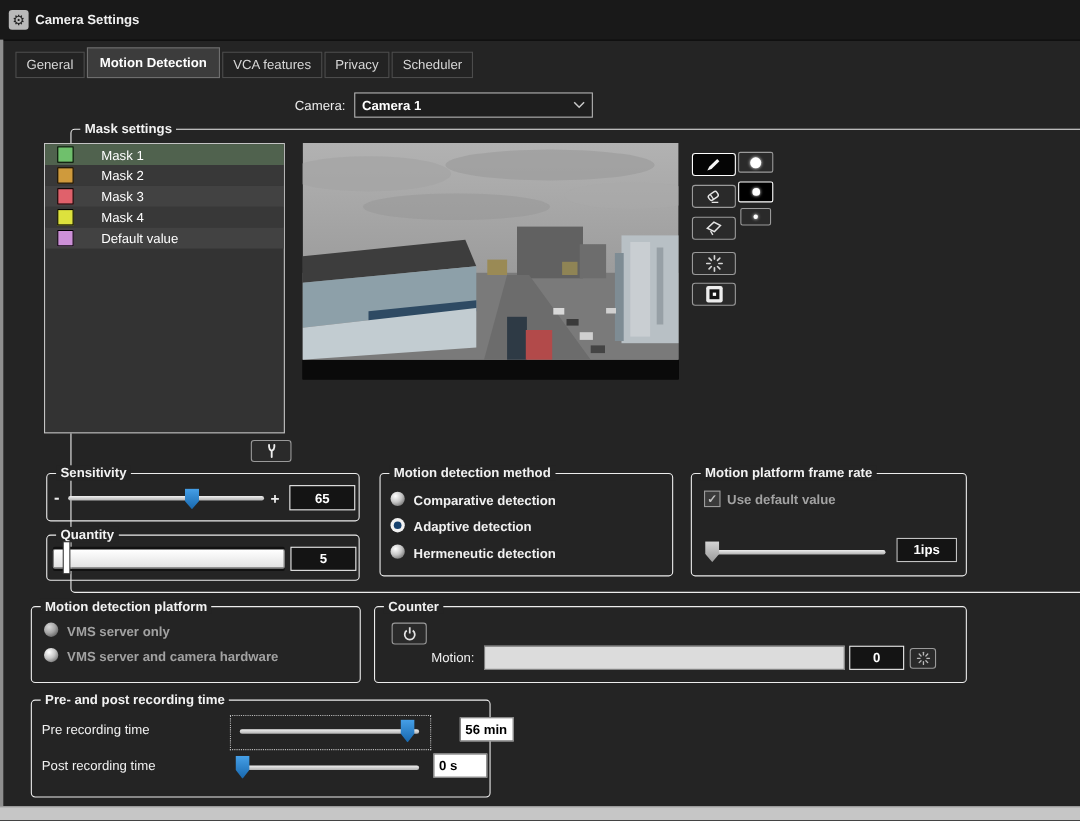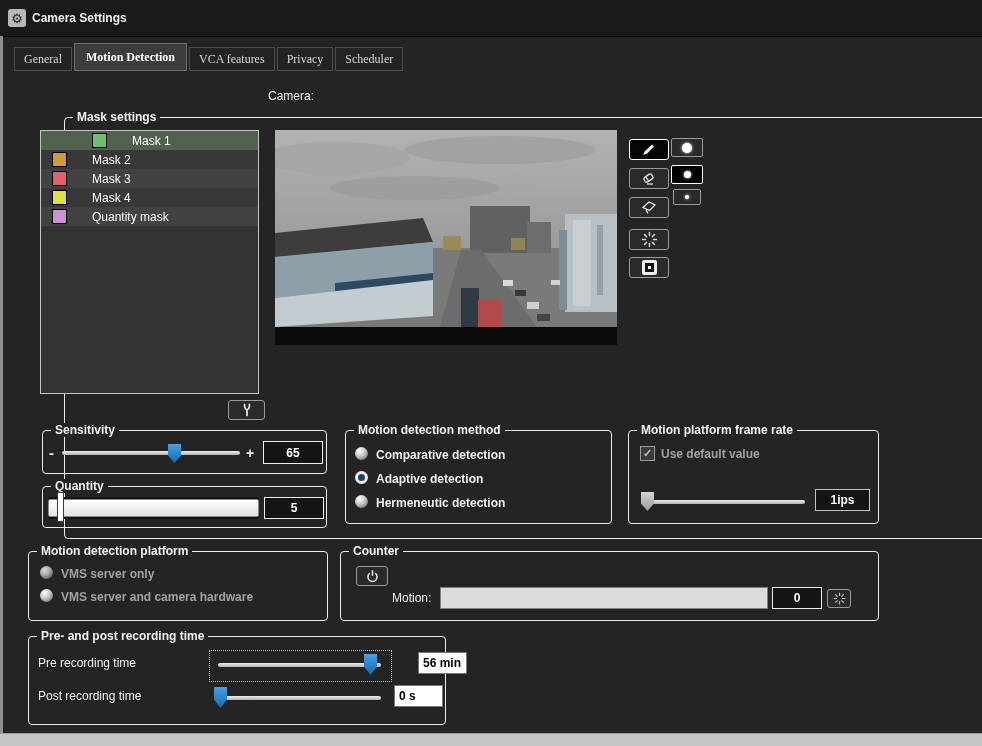--- a/index.html
+++ b/index.html
@@ -7,35 +7,35 @@
          font-family:"Liberation Sans",sans-serif;font-size:12px;color:#ededed;font-weight:bold;}
   .abs{position:absolute;}
   
   #titlebar{left:0;top:0;width:982px;height:36px;background:#191919;border-bottom:1px solid #0c0c0c;}
   #app-icon{left:8px;top:9px;width:18px;height:18px;background:#b9b9b9;border-radius:3px;
             display:flex;align-items:center;justify-content:center;color:#222;font-size:13px;font-weight:normal;}
   #win-title{left:32px;top:11px;color:#f0f0f0;}
   
   #tabbar{left:14px;top:43px;display:flex;align-items:flex-end;}
   .tab{background:#232323;border:1px solid #4c4c4c;color:#d8d8d8;padding:4px 9px 4px 9px;margin-right:2px;
-       font-weight:normal;height:14px;font-family:Liberation Serif, serif;}
+       font-weight:normal;height:14px;}
   .tab.active{background:#3c3c3c;border-color:#6e6e6e;color:#fff;font-weight:bold;padding:6px 11px;}
   
   .group{border:1px solid #ececec;border-radius:4px;}
   .legend{position:absolute;top:-8px;left:8px;background:#242424;padding:0 4px;color:#f2f2f2;white-space:nowrap;}
   
   #camera-select{left:322px;top:84px;width:209px;height:21px;background:#1e1e1e;border:1px solid #b5b5b5;
                  display:flex;align-items:center;padding-left:6px;color:#fff;}
   #camera-chevron{position:absolute;right:6px;top:7px;}
   
   #mask-list{left:40px;top:130px;width:217px;height:262px;background:#333;border:1px solid #c4c4c4;}
   .mask-row{position:relative;height:19px;display:flex;align-items:center;margin-top:0px;}
   .mask-row:nth-child(odd){background:#424242;}
   .mask-row:nth-child(even){background:#383838;}
-  .mask-row.selected{background:#50624e;padding-left:40px;}
+  .mask-row.selected{background:#50624e;}
   .swatch{width:13px;height:13px;border:1px solid #000;margin-left:11px;}
   .mask-label{margin-left:25px;color:#fff;font-weight:normal;}
   
   .toolbtn{width:38px;height:19px;background:#2a2a2a;border:1px solid #9a9a9a;border-radius:3px;
            display:flex;align-items:center;justify-content:center;}
   .toolbtn.selected{background:#050505;border:1px solid #fff;}
   .brushbtn{background:#2a2a2a;border:1px solid #9a9a9a;border-radius:2px;
             display:flex;align-items:center;justify-content:center;}
   .brushbtn.selected{background:#000;border-color:#fff;}
   .dot{background:#fff;border-radius:50%;box-shadow:0 0 3px #fff;}
@@ -75,20 +75,28 @@
 
   <div class="abs" id="tabbar">
     <div class="tab">General</div>
     <div class="tab active">Motion Detection</div>
     <div class="tab">VCA features</div>
     <div class="tab">Privacy</div>
     <div class="tab">Scheduler</div>
   </div>
 
   <div class="abs" style="left:258px;top:89px;width:56px;text-align:right;font-weight:normal;">Camera:</div>
+  <div class="abs" id="camera-select">
+    <span>Camera 1</span>
+    <span id="camera-chevron">
+      <svg width="11" height="7">
+          <polyline points="1,1 5.5,5.5 10,1" fill="none" stroke="#c8c8c8" stroke-width="1.4"></polyline>
+        </svg>
+    </span>
+  </div>
 
   <div class="abs group" style="left:28px;top:117px;width:926px;height:420px;margin-left:36px;">
     <span class="legend">Mask settings</span>
   </div>
 
   <div class="abs" id="mask-list">
     <div class="mask-row selected">
       <span class="swatch" style="background: rgb(111, 192, 108);"></span>
       <span class="mask-label">Mask 1</span>
     </div>
@@ -99,21 +107,21 @@
     <div class="mask-row">
       <span class="swatch" style="background: rgb(224, 97, 107);"></span>
       <span class="mask-label">Mask 3</span>
     </div>
     <div class="mask-row">
       <span class="swatch" style="background: rgb(221, 226, 61);"></span>
       <span class="mask-label">Mask 4</span>
     </div>
     <div class="mask-row">
       <span class="swatch" style="background: rgb(205, 144, 216);"></span>
-      <span class="mask-label">Quantity mask</span>
+      <span class="mask-label">Default value</span>
     </div>
   </div>
 
   <div class="abs toolbtn" style="left:228px;top:400px;width:35px;height:18px;">
     <svg width="16" height="16">
       <path d="M8 13.5 V8 M8 8 C8 8 5.6 6.4 5.6 4.4 M8 8 C8 8 10.4 6.4 10.4 4.4 M5.6 2.4 v2 M10.4 2.4 v2" stroke="#ececec" stroke-width="1.7" fill="none" stroke-linecap="round"></path>
     </svg>
   </div>
 
   <div class="abs" style="left:275px;top:130px;width:342px;height:215px;background:#000;">

